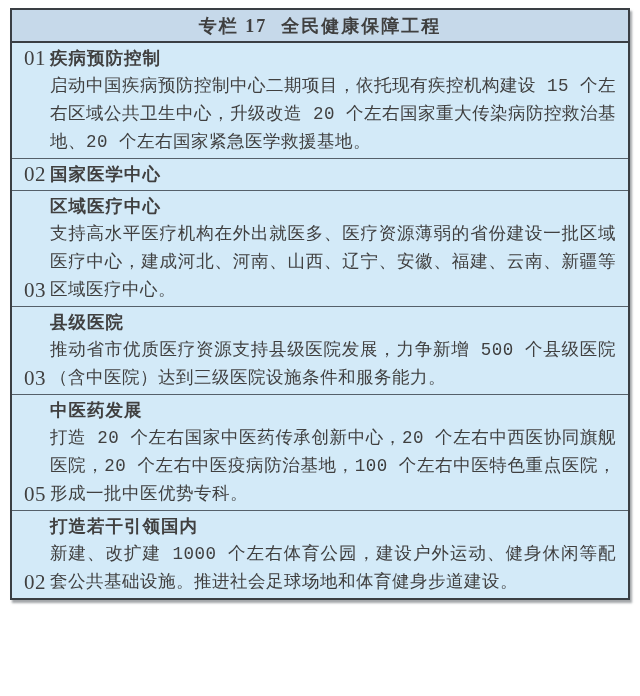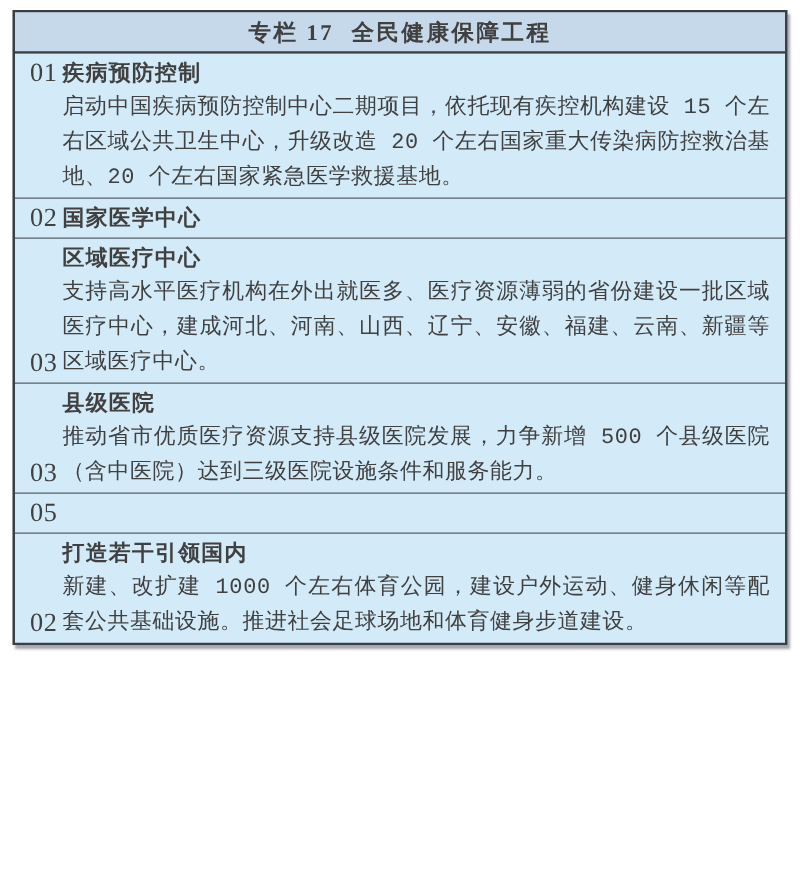--- a/index.html
+++ b/index.html
@@ -114,20 +114,24 @@
       <div class="row">
         <div class="row-num">03</div>
         <div class="row-content">
           <div class="row-title">县级医院</div>
           <div class="row-text">推动省市优质医疗资源支持县级医院发展，力争新增 500 个县级医院（含中医院）达到三级医院设施条件和服务能力。</div>
         </div>
       </div>
 
       <div class="row">
         <div class="row-num">05</div>
+        <div class="row-content">
+          <div class="row-title">中医药发展</div>
+          <div class="row-text">打造 20 个左右国家中医药传承创新中心，20 个左右中西医协同旗舰医院，20 个左右中医疫病防治基地，100 个左右中医特色重点医院，形成一批中医优势专科。</div>
+        </div>
       </div>
 
       <div class="row">
         <div class="row-num">02</div>
         <div class="row-content">
           <div class="row-title">打造若干引领国内</div>
           <div class="row-text">新建、改扩建 1000 个左右体育公园，建设户外运动、健身休闲等配套公共基础设施。推进社会足球场地和体育健身步道建设。</div>
         </div>
       </div>
 

